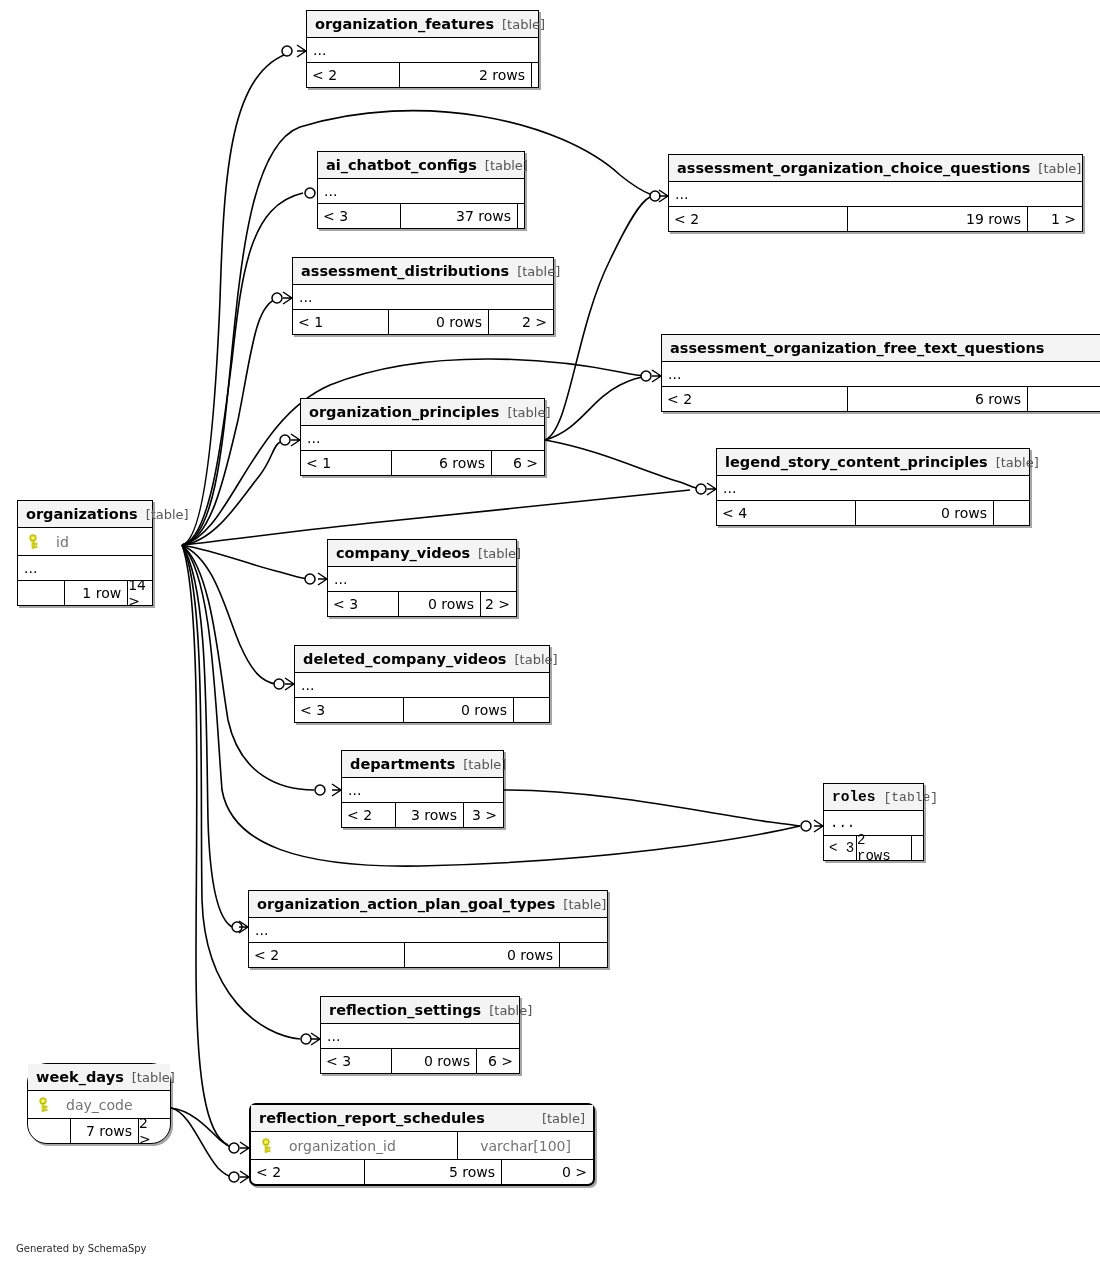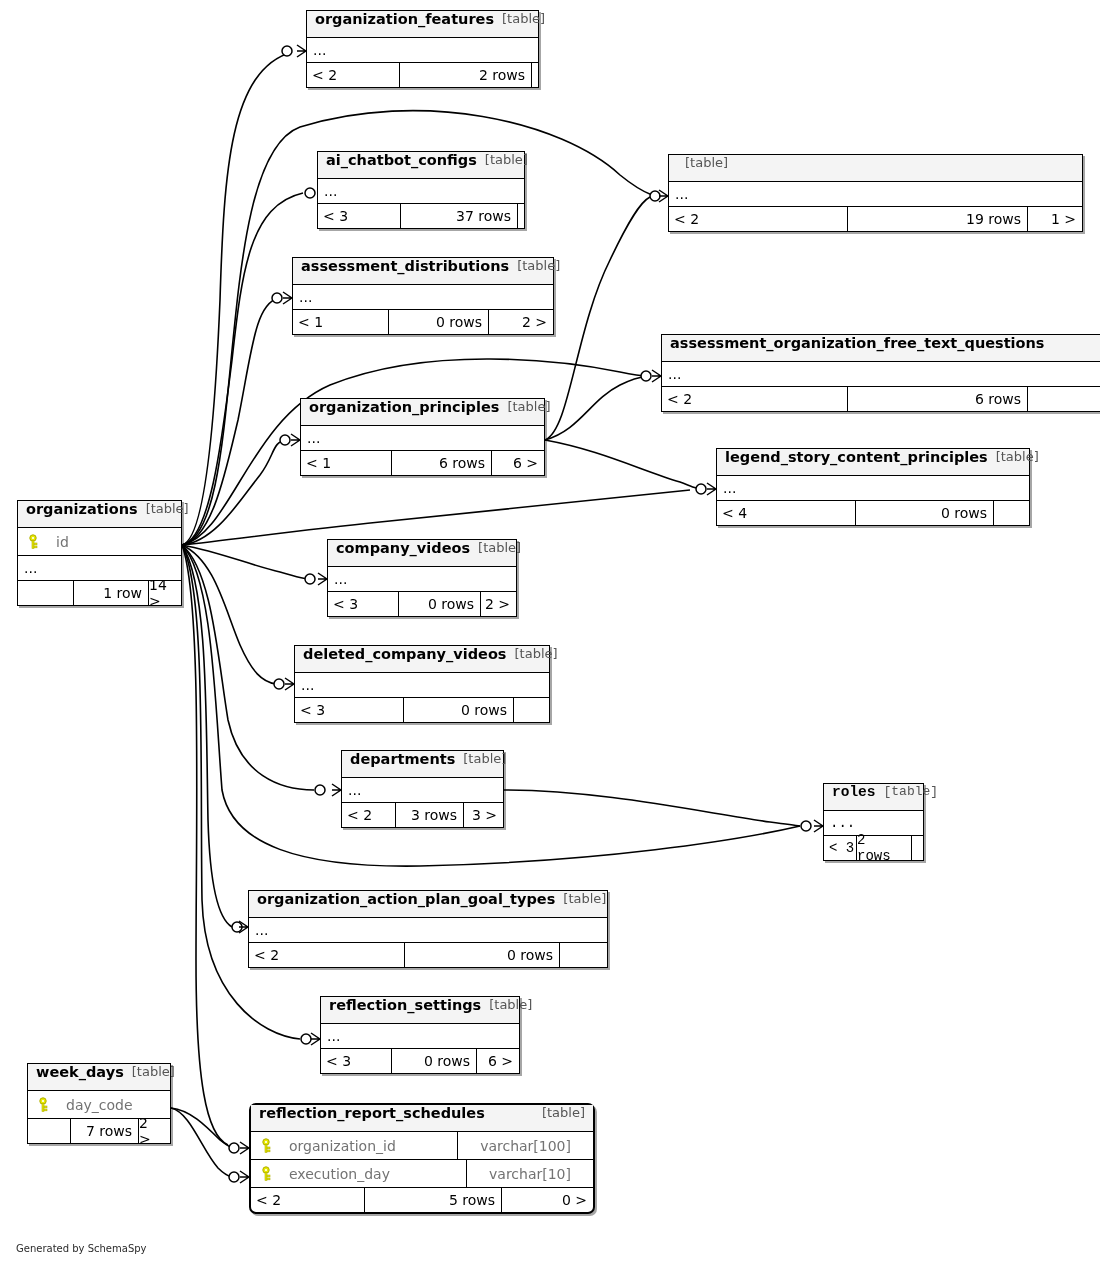--- a/index.html
+++ b/index.html
@@ -16,21 +16,21 @@
     border:1px solid #000000;
     box-sizing:border-box;
     box-shadow:2px 2px 0 rgba(0,0,0,0.35);
   }
   .table-node.thick{border-width:2px;}
 
   .tbl-title{
     background:#f4f4f4;
     border-bottom:1px solid #000;
     height:26px;
-    display:flex;align-items:flex-start;
+    display:flex;align-items:center;
     padding:0 8px;
     white-space:nowrap;
   }
   .tbl-name{font-weight:bold;font-size:14.5px;color:#000;}
   .tbl-tag{font-size:13px;color:#555;margin-left:8px;}
   .tbl-title.spread{justify-content:space-between;}
 
   .tbl-col{
     height:28px;
     display:flex;align-items:center;
@@ -181,20 +181,21 @@
         </div>
         <div class="tbl-col ellipsis">...</div>
         <div class="tbl-foot">
           <div class="foot-cell foot-left" style="width:88px">&lt; 3</div>
           <div class="foot-cell foot-mid" style="width:125px">37 rows</div>
           <div class="foot-cell foot-right" style="flex:1"></div>
         </div>
       </div>
       <div class="table-node" style="left: 668px; top: 154px; width: 415px;">
         <div class="tbl-title spread">
+          <span class="tbl-name">assessment_organization_choice_questions</span>
           <span class="tbl-tag">[table]</span>
         </div>
         <div class="tbl-col ellipsis">...</div>
         <div class="tbl-foot">
           <div class="foot-cell foot-left" style="width:178px">&lt; 2</div>
           <div class="foot-cell foot-mid" style="width:180px">19 rows</div>
           <div class="foot-cell foot-right" style="flex:1">1 &gt;</div>
         </div>
       </div>
       <div class="table-node" style="left: 292px; top: 257px; width: 262px;">
@@ -238,21 +239,21 @@
           <span class="tbl-name">legend_story_content_principles</span>
           <span class="tbl-tag">[table]</span>
         </div>
         <div class="tbl-col ellipsis">...</div>
         <div class="tbl-foot">
           <div class="foot-cell foot-left" style="width:138px">&lt; 4</div>
           <div class="foot-cell foot-mid" style="width:138px">0 rows</div>
           <div class="foot-cell foot-right" style="flex:1"></div>
         </div>
       </div>
-      <div class="table-node" style="left: 17px; top: 500px; width: 165px;">
+      <div class="table-node" style="left: 17px; top: 500px; width: 136px;">
         <div class="tbl-title spread">
           <span class="tbl-name">organizations</span>
           <span class="tbl-tag">[table]</span>
         </div>
         <div class="tbl-col">
           <span class="col-key">
             <svg class="keyicon" width="14" height="16" viewBox="0 0 14 16" aria-hidden="true">
               <circle cx="7" cy="4" r="3.2" fill="#e8e800" stroke="#b0b000" stroke-width="1"></circle>
               <circle cx="7" cy="4" r="1.1" fill="#ffffff"></circle>
               <rect x="6" y="6.5" width="2" height="8" fill="#e8e800" stroke="#b0b000" stroke-width="0.6"></rect>
@@ -334,21 +335,21 @@
           <span class="tbl-name">reflection_settings</span>
           <span class="tbl-tag">[table]</span>
         </div>
         <div class="tbl-col ellipsis">...</div>
         <div class="tbl-foot">
           <div class="foot-cell foot-left" style="width:70px">&lt; 3</div>
           <div class="foot-cell foot-mid" style="width:85px">0 rows</div>
           <div class="foot-cell foot-right" style="flex:1">6 &gt;</div>
         </div>
       </div>
-      <div class="table-node" style="left: 27px; top: 1063px; width: 144px;">
+      <div class="table-node" style="left: 27px; top: 1063px; width: 144px; border-radius: 20px;">
         <div class="tbl-title spread">
           <span class="tbl-name">week_days</span>
           <span class="tbl-tag">[table]</span>
         </div>
         <div class="tbl-col">
           <span class="col-key">
             <svg class="keyicon" width="14" height="16" viewBox="0 0 14 16" aria-hidden="true">
               <circle cx="7" cy="4" r="3.2" fill="#e8e800" stroke="#b0b000" stroke-width="1"></circle>
               <circle cx="7" cy="4" r="1.1" fill="#ffffff"></circle>
               <rect x="6" y="6.5" width="2" height="8" fill="#e8e800" stroke="#b0b000" stroke-width="0.6"></rect>
@@ -375,33 +376,20 @@
               <circle cx="7" cy="4" r="3.2" fill="#e8e800" stroke="#b0b000" stroke-width="1"></circle>
               <circle cx="7" cy="4" r="1.1" fill="#ffffff"></circle>
               <rect x="6" y="6.5" width="2" height="8" fill="#e8e800" stroke="#b0b000" stroke-width="0.6"></rect>
               <rect x="8" y="9" width="3" height="1.8" fill="#e8e800" stroke="#b0b000" stroke-width="0.6"></rect>
               <rect x="8" y="12" width="3" height="1.8" fill="#e8e800" stroke="#b0b000" stroke-width="0.6"></rect>
             </svg>
           </span>
           <span class="col-name">organization_id</span>
           <span class="col-type">varchar[100]</span>
         </div>
-        <div class="tbl-col">
-          <span class="col-key">
-            <svg class="keyicon" width="14" height="16" viewBox="0 0 14 16" aria-hidden="true">
-              <circle cx="7" cy="4" r="3.2" fill="#e8e800" stroke="#b0b000" stroke-width="1"></circle>
-              <circle cx="7" cy="4" r="1.1" fill="#ffffff"></circle>
-              <rect x="6" y="6.5" width="2" height="8" fill="#e8e800" stroke="#b0b000" stroke-width="0.6"></rect>
-              <rect x="8" y="9" width="3" height="1.8" fill="#e8e800" stroke="#b0b000" stroke-width="0.6"></rect>
-              <rect x="8" y="12" width="3" height="1.8" fill="#e8e800" stroke="#b0b000" stroke-width="0.6"></rect>
-            </svg>
-          </span>
-          <span class="col-name">execution_day</span>
-          <span class="col-type">varchar[10]</span>
-        </div>
         <div class="tbl-foot">
           <div class="foot-cell foot-left" style="width:113px">&lt; 2</div>
           <div class="foot-cell foot-mid" style="width:137px">5 rows</div>
           <div class="foot-cell foot-right" style="flex:1">0 &gt;</div>
         </div>
       </div>
     </div>
 
   <div class="footer-note">Generated by SchemaSpy</div>
 </div>

